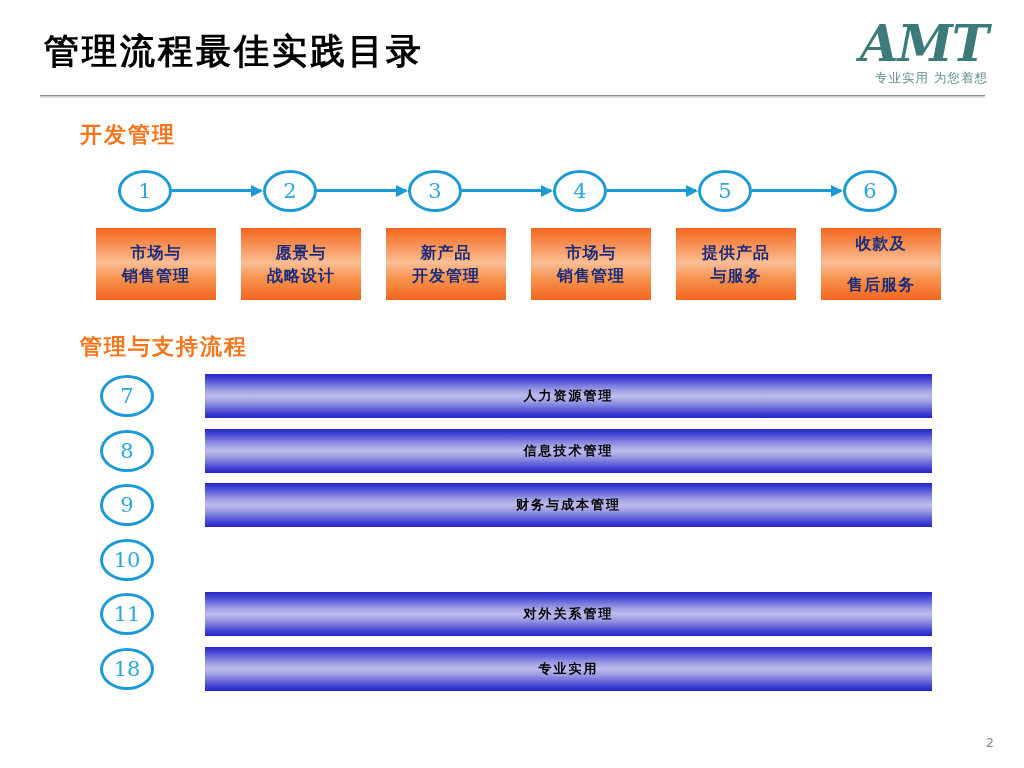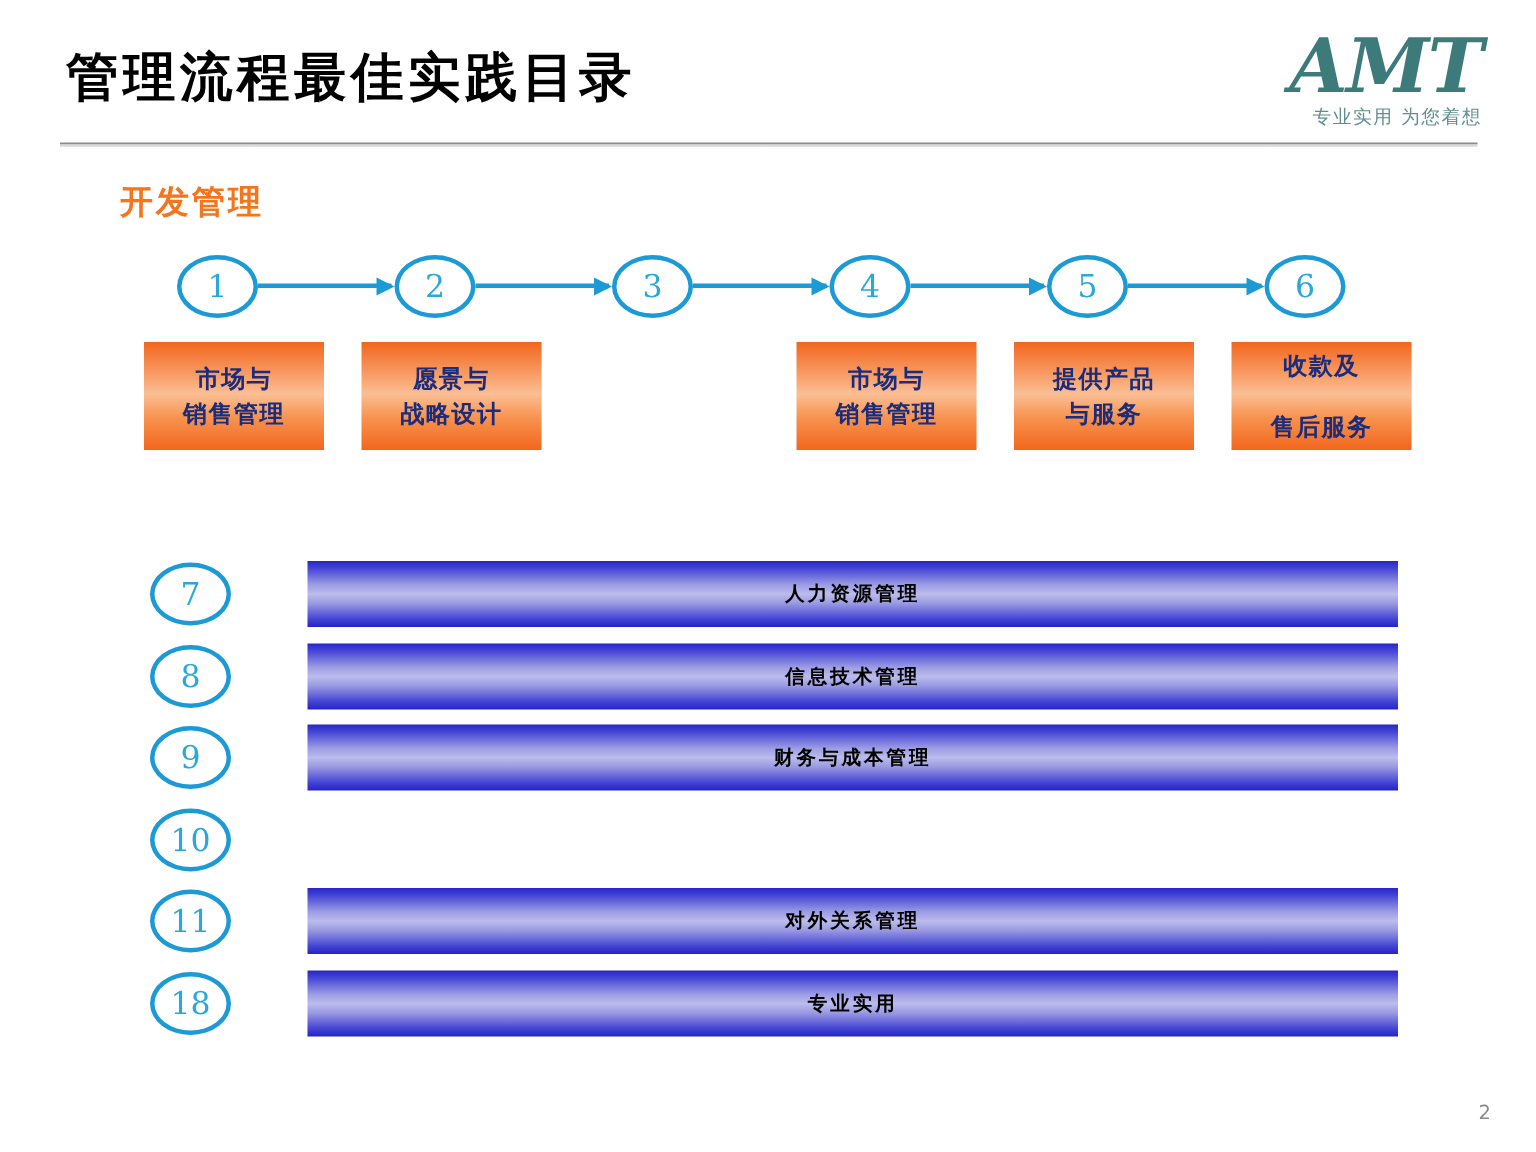--- a/index.html
+++ b/index.html
@@ -279,34 +279,39 @@
 
   <div class="box-row">
       <div class="proc-box" style="left: 0px;">
         <span>市场与</span>
         <span>销售管理</span>
       </div>
       <div class="proc-box" style="left: 145px;">
         <span>愿景与</span>
         <span>战略设计</span>
       </div>
+      <div class="proc-box" style="left: 290px;">
+        <span>新产品</span>
+        <span>开发管理</span>
+      </div>
       <div class="proc-box" style="left: 435px;">
         <span>市场与</span>
         <span>销售管理</span>
       </div>
       <div class="proc-box" style="left: 580px;">
         <span>提供产品</span>
         <span>与服务</span>
       </div>
       <div class="proc-box" style="left: 725px; gap: 17px;">
         <span>收款及</span>
         <span>售后服务</span>
       </div>
     </div>
 
+  <div class="section-heading" id="heading-support">管理与支持流程</div>
 
   <div class="support-area">
       <div class="support-row" style="top: 0px;">
         <div class="support-node">
           <div class="node-ellipse"></div>
           <div class="node-num">7</div>
         </div>
         <div class="support-bar">
           <span>人力资源管理</span>
         </div>

